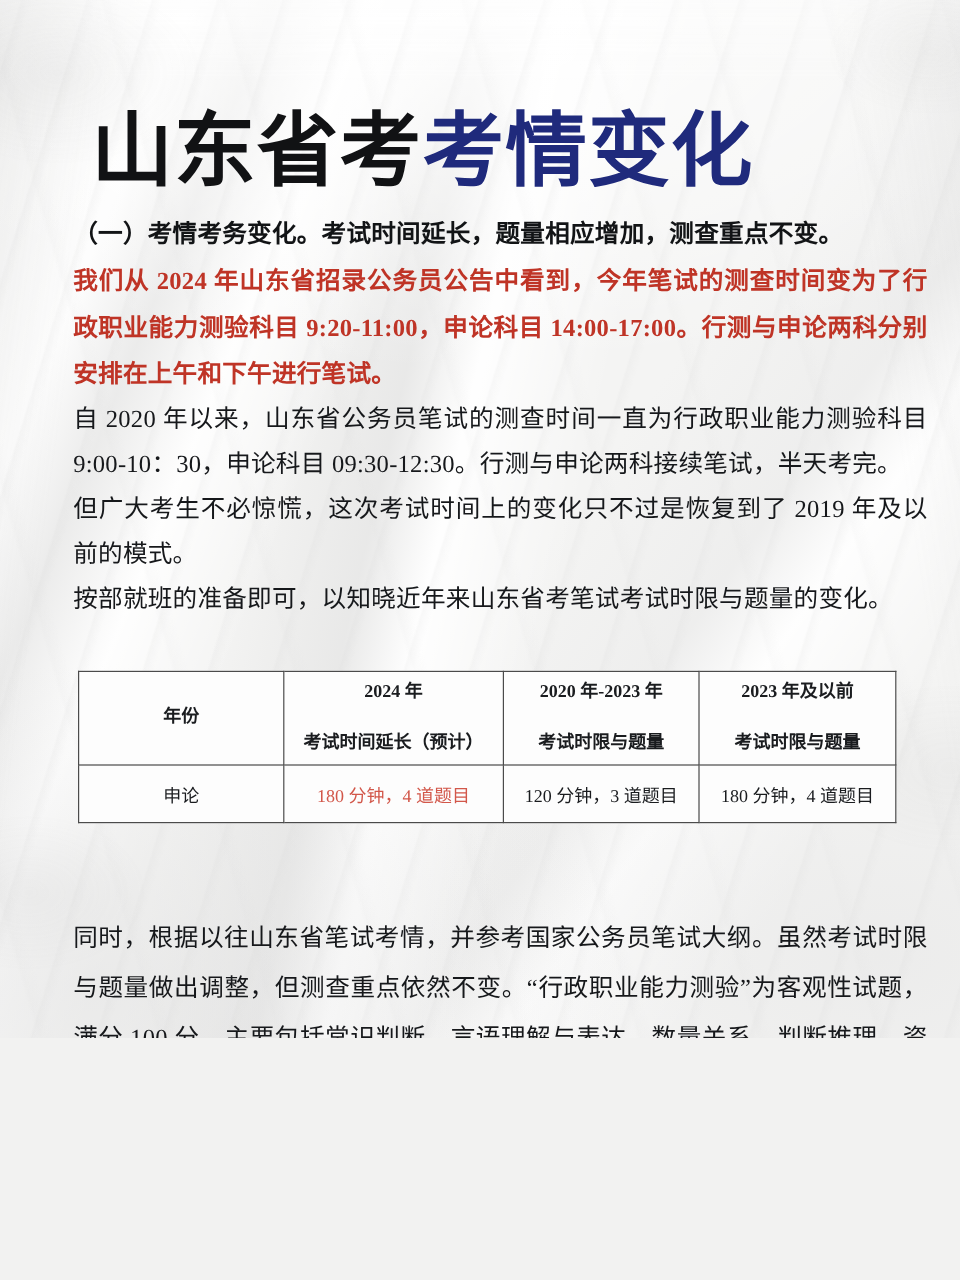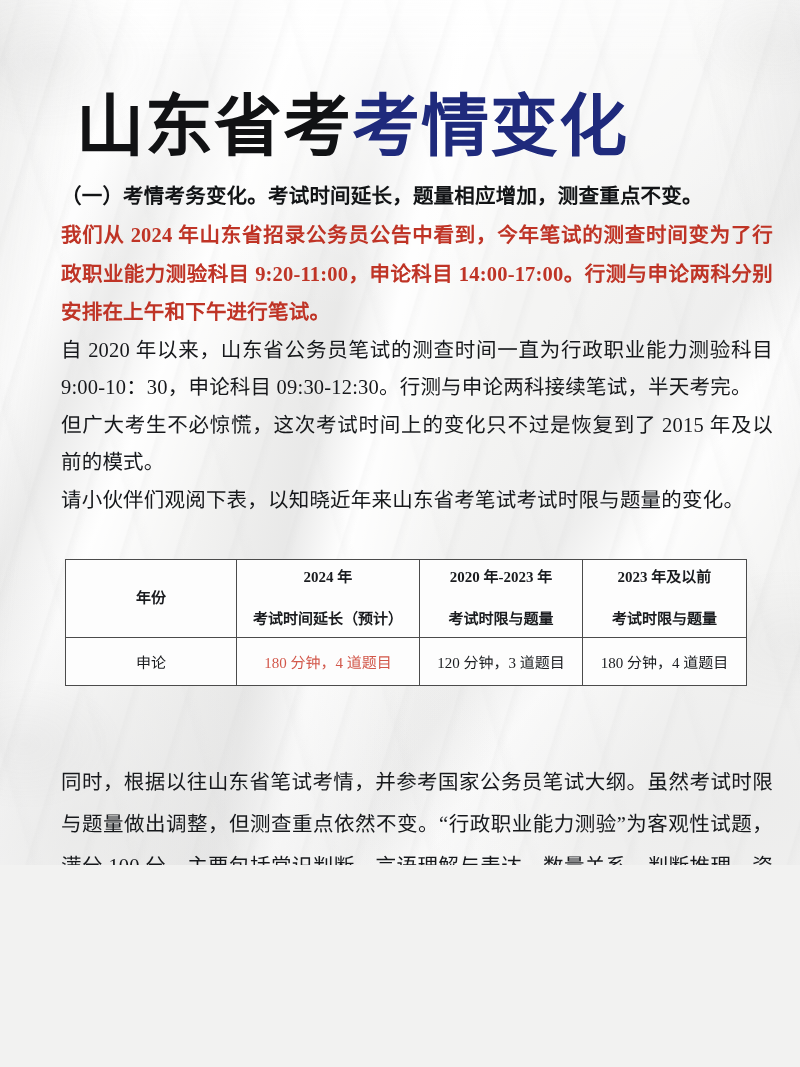--- a/index.html
+++ b/index.html
@@ -181,22 +181,22 @@
   <div class="tex leaf"></div>
 
   <div class="content">
 
     <h1 class="title"><span class="blk">山东省考</span><span class="blu">考情变化</span></h1>
 
     <div class="body">
       <p class="para lead">（一）考情考务变化。考试时间延长，题量相应增加，测查重点不变。</p>
       <p class="para red">我们从 2024 年山东省招录公务员公告中看到，今年笔试的测查时间变为了行政职业能力测验科目 9:20-11:00，申论科目 14:00-17:00。行测与申论两科分别安排在上午和下午进行笔试。</p>
       <p class="para">自 2020 年以来，山东省公务员笔试的测查时间一直为行政职业能力测验科目 9:00-10：30，申论科目 09:30-12:30。行测与申论两科接续笔试，半天考完。</p>
-      <p class="para">但广大考生不必惊慌，这次考试时间上的变化只不过是恢复到了 2015 年及以前的模式。</p>
-      <p class="para">请小伙伴们观阅下表，以知晓近年来山东省考笔试考试时限与题量的变化。</p>
+      <p class="para">但广大考生不必惊慌，这次考试时间上的变化只不过是恢复到了 2019 年及以前的模式。</p>
+      <p class="para">按部就班的准备即可，以知晓近年来山东省考笔试考试时限与题量的变化。</p>
     </div>
 
     <div class="tablewrap">
       <table class="grid">
         <colgroup>
           <col class="c0">
             <col class="c1">
             <col class="c2">
             <col class="c3">
         </colgroup>

